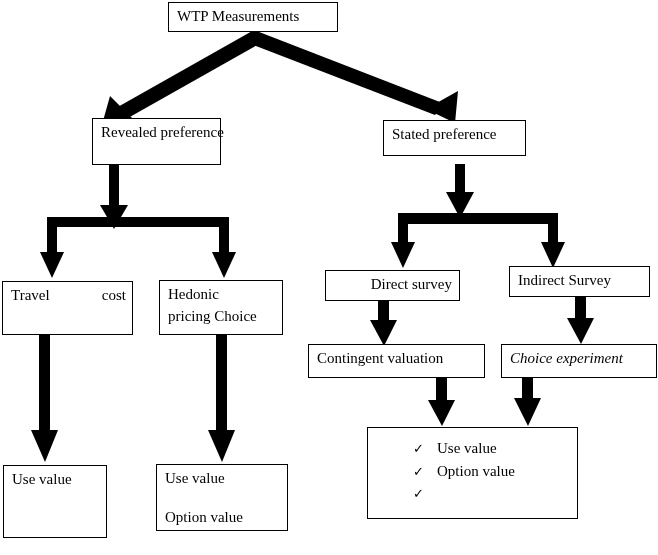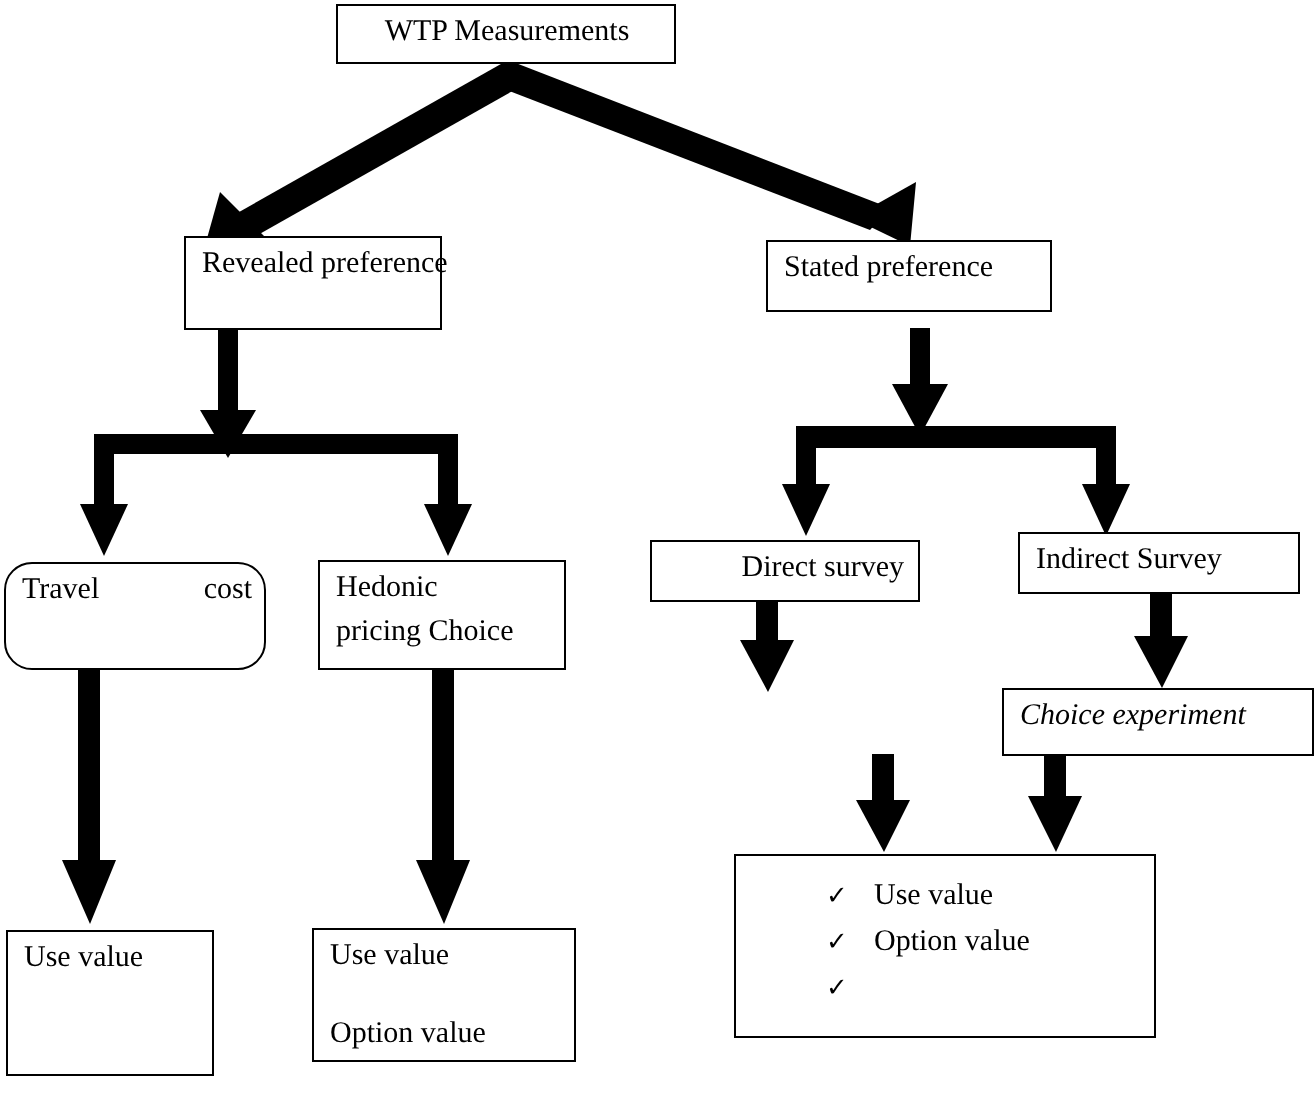--- a/index.html
+++ b/index.html
@@ -36,31 +36,30 @@
     line-height: 1.45;
     padding: 3px 7px 3px 8px;
     z-index: 2;
   }
   .node .line {
     display: block;
     white-space: pre;
   }
   .node.justify {
     padding: 3px 6px 3px 8px;
-    border-radius: 14px;
   }
   .node.justify .line.spread {
     display: flex;
     justify-content: space-between;
   }
   .node.center {
     text-align: center;
   }
   .node.center .line {
-    text-align: center;
+    text-align: left;
   }
   .node.spaced .line + .line {
     margin-top: 17px;
   }
   .checklist {
     position: absolute;
     box-sizing: border-box;
     border: 1px solid #000000;
     background: #ffffff;
     z-index: 2;
@@ -185,20 +184,23 @@
   </div>
 
   <div class="node" style="left:325px; top:270px; width:135px; height:31px;text-align:right;">
     <span class="line">Direct survey</span>
   </div>
 
   <div class="node" style="left:509px; top:266px; width:141px; height:31px;">
     <span class="line">Indirect Survey</span>
   </div>
 
+  <div class="node" style="left:308px; top:344px; width:177px; height:34px;">
+    <span class="line">Contingent valuation</span>
+  </div>
 
   <div class="node" style="left:501px; top:344px; width:156px; height:34px;font-style:italic;">
     <span class="line">Choice experiment</span>
   </div>
 
   <div class="node" style="left:3px; top:465px; width:104px; height:73px;">
     <span class="line">Use value</span>
   </div>
 
   <div class="node spaced" style="left:156px; top:464px; width:132px; height:67px;">

